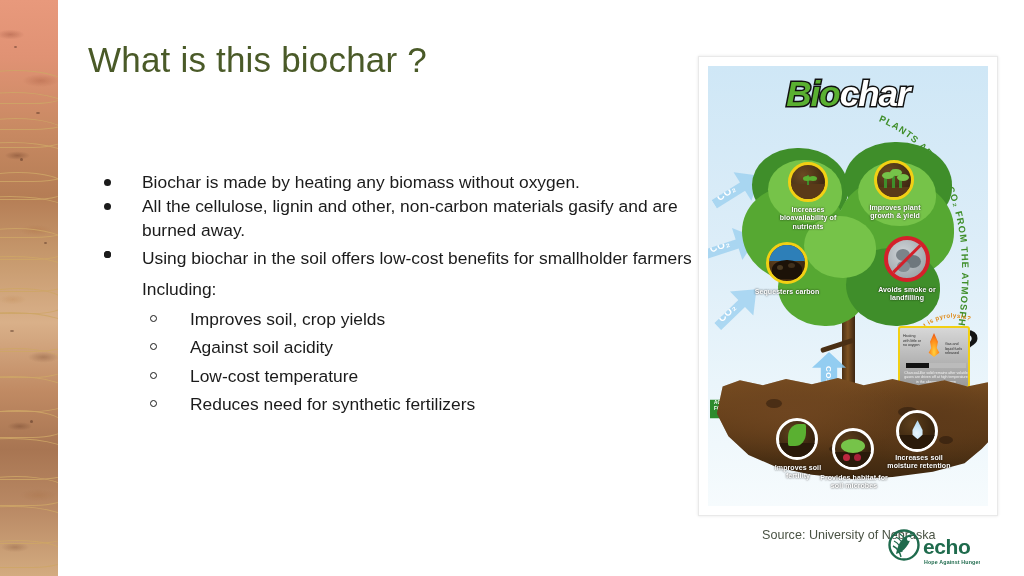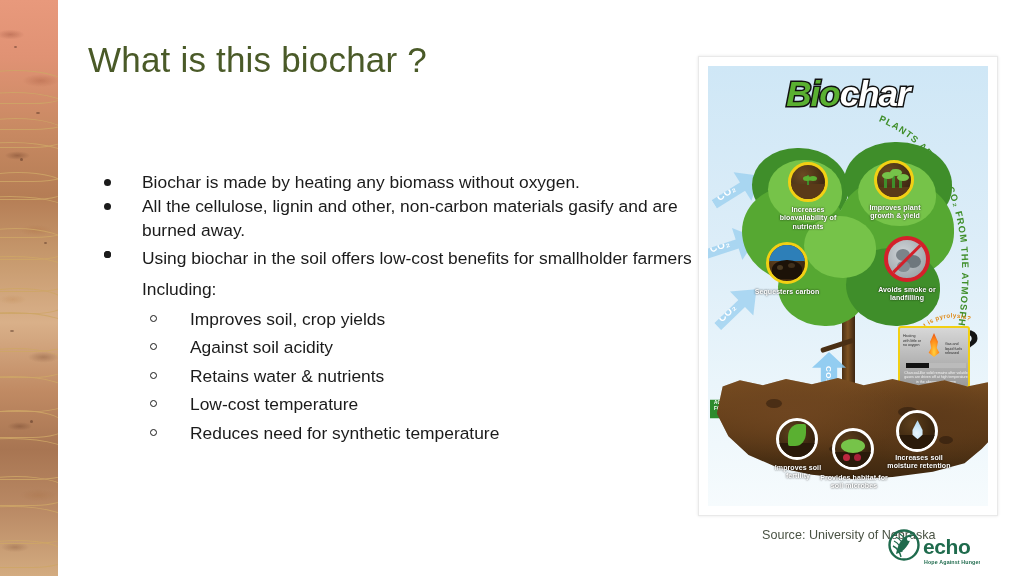--- a/index.html
+++ b/index.html
@@ -294,29 +294,25 @@
     <div class="subbullet">
       <span class="marker-o"></span>
       <span>Improves soil, crop yields</span>
     </div>
     <div class="subbullet">
       <span class="marker-o"></span>
       <span>Against soil acidity</span>
     </div>
     <div class="subbullet">
       <span class="marker-o"></span>
-      <span>Retains water &amp; nutrients</span>
-    </div>
-    <div class="subbullet">
-      <span class="marker-o"></span>
       <span>Low-cost temperature</span>
     </div>
     <div class="subbullet">
       <span class="marker-o"></span>
-      <span>Reduces need for synthetic temperature</span>
+      <span>Reduces need for synthetic fertilizers</span>
     </div>
   </div>
 </div>
 
 <div id="infographic-frame">
  <div id="infographic">
 
   <div class="bio-title">
     <span class="g">Bio</span><span class="w">char</span>
   </div>

